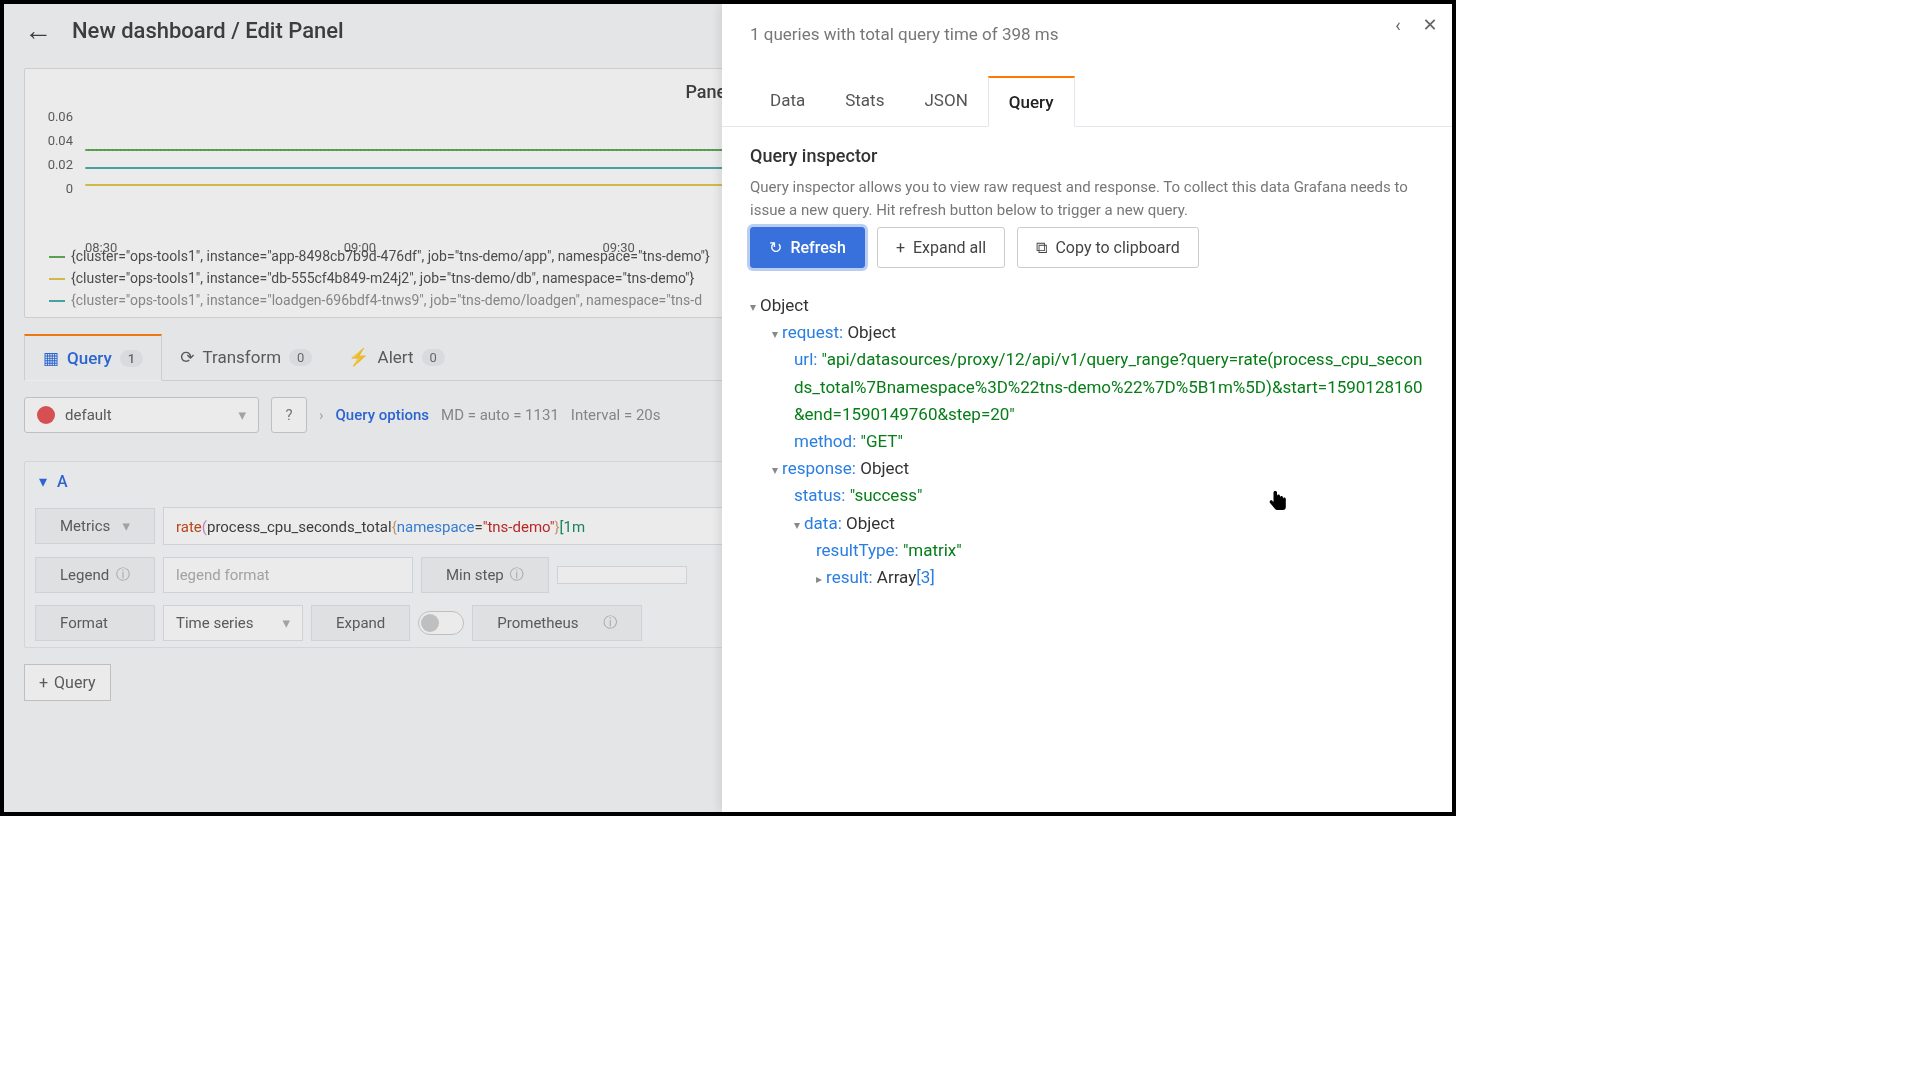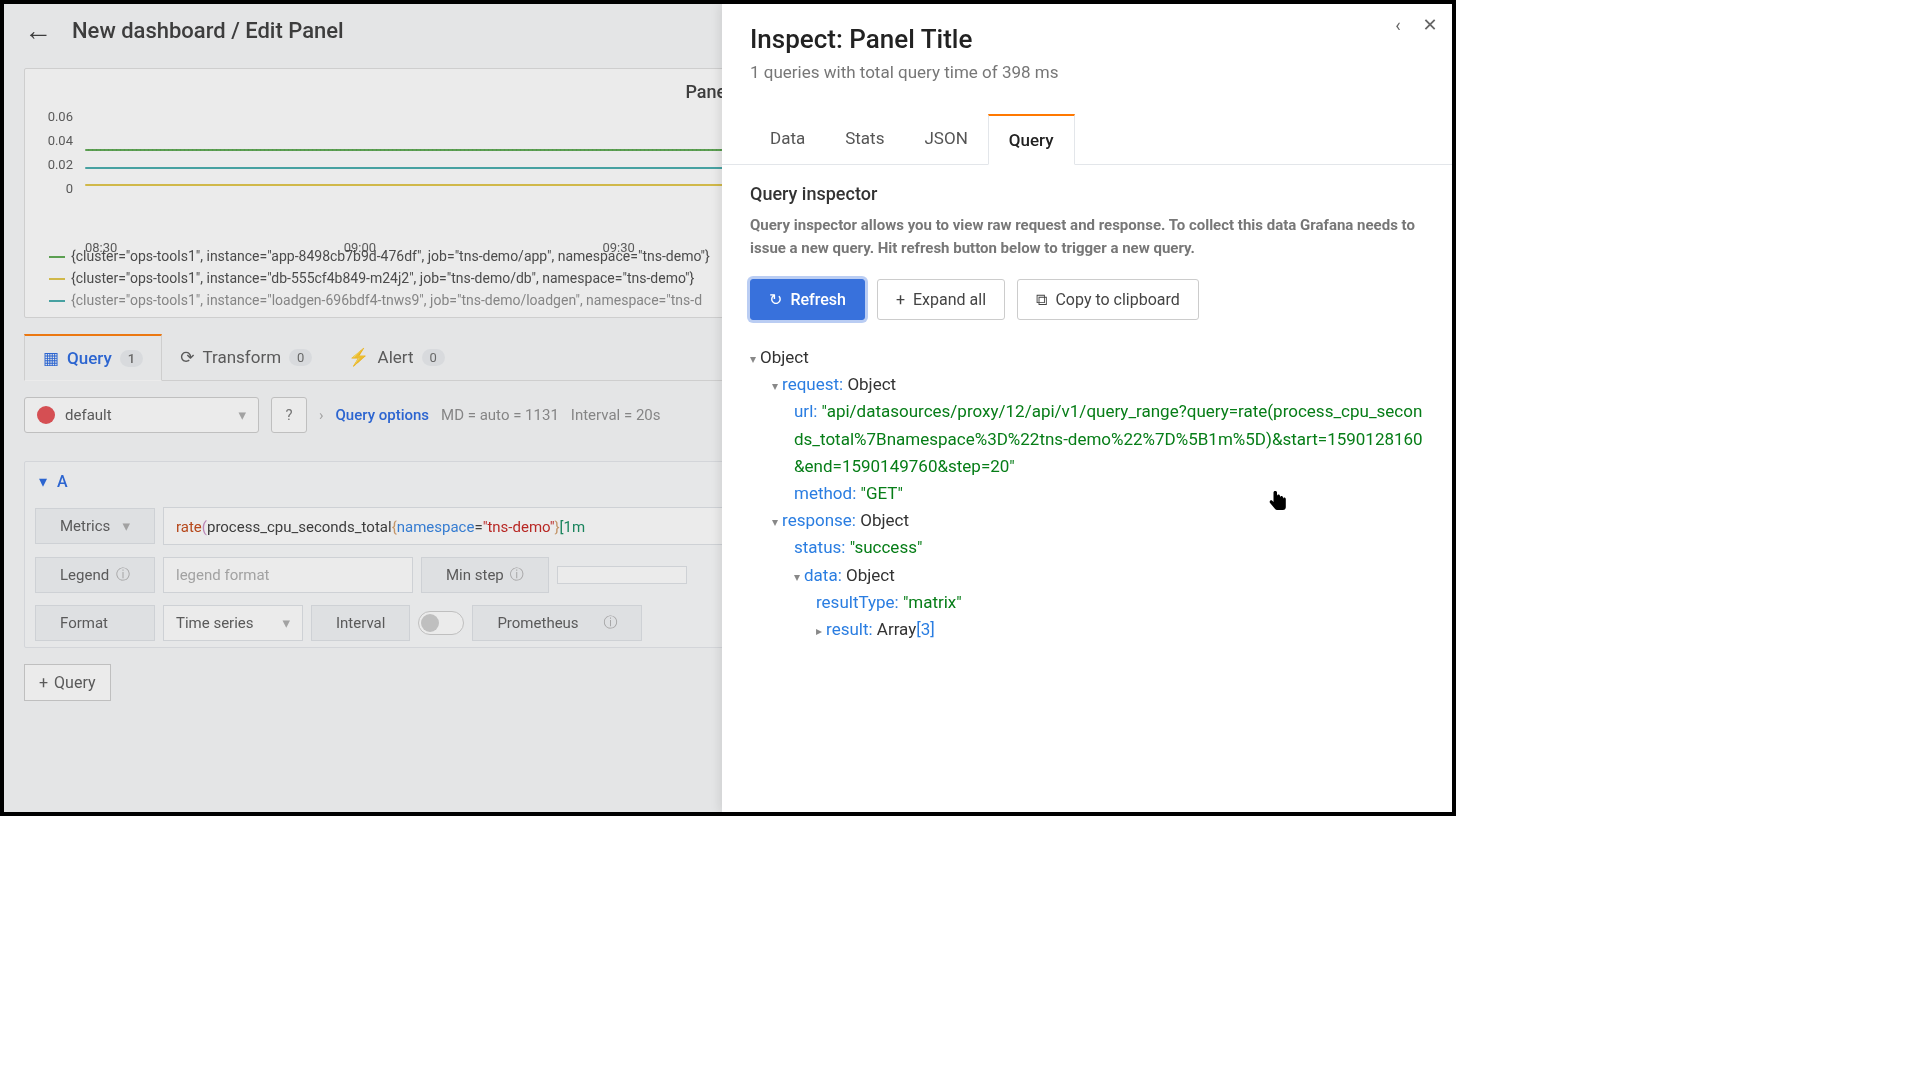--- a/index.html
+++ b/index.html
@@ -61,21 +61,21 @@
 .drawer-head { padding: 20px 28px 12px 28px; }
 .drawer-ctrls { position: absolute; top: 8px; right: 10px; display: flex; gap: 8px; }
 .dctrl { width: 24px; height: 24px; color: #666; font-size: 18px; cursor: pointer; display: flex; align-items: center; justify-content: center; }
 .dtitle { font-size: 26px; font-weight: 500; color: #222; margin-bottom: 8px; }
 .dsub { font-size: 17px; color: #777; }
 .dtabs { display: flex; border-bottom: 1px solid #e3e6ea; margin-top: 20px; padding: 0 28px; }
 .dtab { padding: 14px 20px; font-size: 17px; color: #555; cursor: pointer; }
 .dtab.active { color: #222; font-weight: 500; border: 1px solid #e3e6ea; border-bottom: 1px solid #fff; margin-bottom: -1px; border-top: 2px solid #ff7800; }
 .dbody { padding: 18px 28px; overflow: auto; flex: 1; }
 .qi-title { font-size: 18px; font-weight: 500; color: #333; margin-bottom: 10px; }
-.qi-desc { font-size: 15px; color: #777; line-height: 1.5; margin-bottom: 20px; font-weight: bold; }
+.qi-desc { font-size: 15px; color: #777; line-height: 1.5; margin-bottom: 6px; }
 .qi-btns { display: flex; gap: 12px; margin-bottom: 24px; }
 .btn { border: 1px solid #ccc; background: #fff; padding: 10px 18px; font-size: 16px; color: #444; border-radius: 3px; display: inline-flex; align-items: center; gap: 8px; cursor: pointer; }
 .btn.primary { background: #3871dc; border-color: #3871dc; color: #fff; box-shadow: 0 0 0 3px rgba(56,113,220,0.35); font-weight: 500; }
 .json-tree { font-family: 'Roboto Mono', Menlo, monospace; font-size: 17px; line-height: 1.6; color: #333; }
 .jkey { color: #2a7de1; } .jstr { color: #067d17; } .jtype { color: #333; } .jnum { color: #2a7de1; }
 .jcaret { color: #888; margin-right: 4px; font-size: 12px; }
 .indent1 { padding-left: 22px; } .indent2 { padding-left: 44px; } .indent3 { padding-left: 66px; }
 
 .cursor-hand { position: absolute; z-index: 50; width: 24px; height: 28px; pointer-events: none; color: #000; }
 </style>
@@ -175,21 +175,21 @@
     </div>
     <div class="qrow">
       <div class="qlbl w120">
           <span>Format</span>
         </div>
       <div class="sel">
           <span>Time series</span>
           <span class="chev">▾</span>
         </div>
       <div class="qlbl" style="min-width:80px">
-          <span>Interval</span>
+          <span>Expand</span>
         </div>
       <div class="toggle"></div>
       <div class="qlbl" style="min-width:170px">
           <span>Prometheus</span>
           <span class="info-ic">ⓘ</span>
         </div>
     </div>
   </div>
 
   <div class="addq">
@@ -199,21 +199,20 @@
 </div>
 
 <div class="dim-overlay"></div>
 
 <div class="drawer">
   <div class="drawer-ctrls">
     <span class="dctrl">‹</span>
     <span class="dctrl">✕</span>
   </div>
   <div class="drawer-head">
-    <div class="dtitle">Inspect: Panel Title</div>
     <div class="dsub">1 queries with total query time of 398 ms</div>
   </div>
   <div class="dtabs">
     <div class="dtab">Data</div>
     <div class="dtab">Stats</div>
     <div class="dtab">JSON</div>
     <div class="dtab active">Query</div>
   </div>
   <div class="dbody">
     <div class="qi-title">Query inspector</div>

